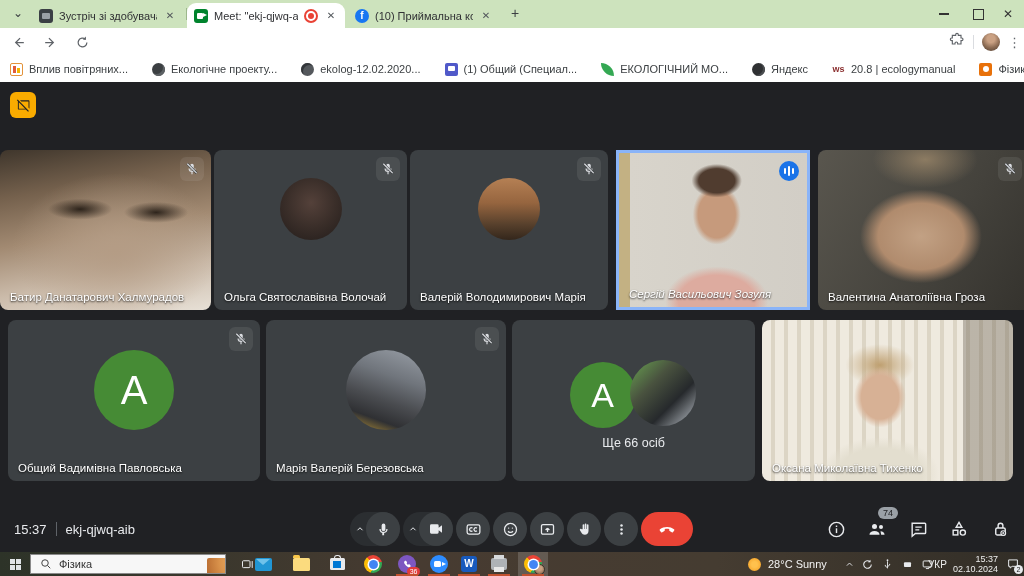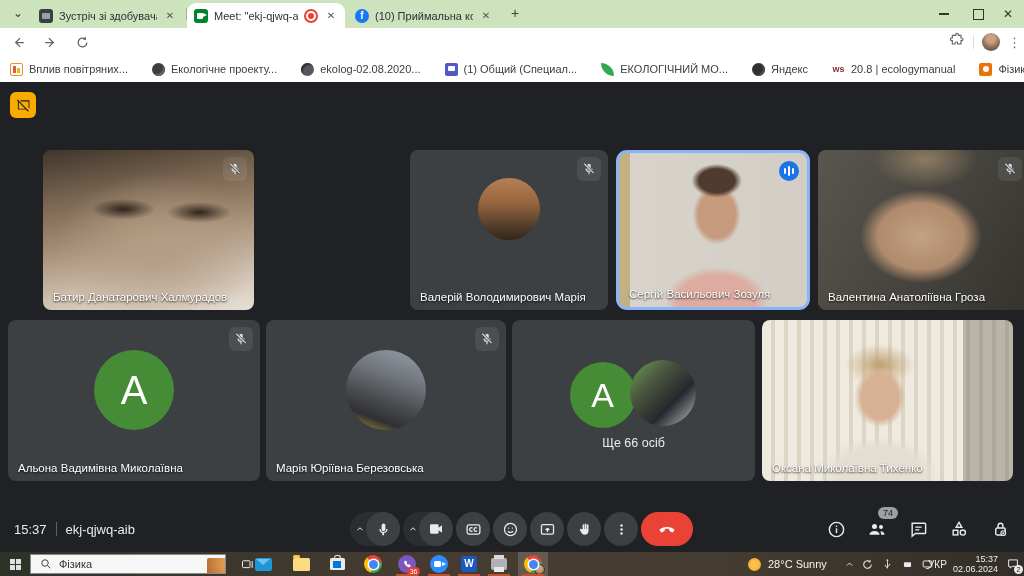--- a/index.html
+++ b/index.html
@@ -74,39 +74,39 @@
   
   .meet{position:absolute;left:0;top:82px;width:1024px;height:470px;background:#202124;}
   .present-off{position:absolute;left:10px;top:10px;width:26px;height:26px;border-radius:6px;
     background:#f9ab00;display:flex;align-items:center;justify-content:center;}
 
   .tile{position:absolute;height:160px;background:#3c4043;border-radius:8px;overflow:hidden;}
   .pname{position:absolute;left:10px;bottom:7px;font-size:11.5px;color:#fff;
     text-shadow:0 1px 2px rgba(0,0,0,.85);white-space:nowrap;}
   .mic-chip{position:absolute;top:7px;right:7px;width:24px;height:24px;border-radius:6px;
     background:rgba(255,255,255,.08);display:flex;align-items:center;justify-content:center;}
-  .tile.speaking{border:3px solid #8ab4f8;border-radius:11px;box-sizing:border-box;}
+  .tile.speaking{border:3px solid #8ab4f8;border-radius:0;box-sizing:border-box;font-style:italic;}
   .audio-ind{position:absolute;top:8px;right:8px;width:20px;height:20px;border-radius:50%;
     background:#1a73e8;display:flex;align-items:center;justify-content:center;gap:1.5px;}
   .audio-ind i{width:2.5px;background:#fff;border-radius:2px;}
   .audio-ind i:nth-child(1){height:6px;}.audio-ind i:nth-child(2){height:10px;}.audio-ind i:nth-child(3){height:6px;}
 
   .avatar{position:absolute;left:50%;transform:translateX(-50%);border-radius:50%;}
   .av-r1{top:28px;width:62px;height:62px;}
   .av-r2{top:30px;width:80px;height:80px;}
   .av-letter{background:#468b35;color:#fff;display:flex;align-items:center;justify-content:center;font-size:40px;}
   .av-olha{background:radial-gradient(circle at 50% 40%,#54413a 0%,#3a2e29 50%,#221c1a 100%);}
   .av-valerii{background:linear-gradient(180deg,#b58054 0%,#96653f 40%,#57402c 75%,#33261b 100%);}
   .av-mariia{background:linear-gradient(200deg,#9aa0a8 0%,#70757c 35%,#4a4c50 60%,#2f3033 80%,#c09a38 100%);}
 
   .t-batyr{background:
     radial-gradient(46px 15px at 38% 37%,rgba(25,18,12,.85),transparent 70%),
     radial-gradient(46px 15px at 74% 39%,rgba(25,18,12,.85),transparent 70%),
     radial-gradient(130px 95px at 55% 62%,#b49c85 0%,transparent 80%),
-    linear-gradient(170deg,#3f362c 0%,#75614d 25%,#a28a72 50%,#cbbbaa 75%,#e7e0d6 100%); margin-left: 43px;}
+    linear-gradient(170deg,#3f362c 0%,#75614d 25%,#a28a72 50%,#cbbbaa 75%,#e7e0d6 100%);}
   .t-serhii{background:
     radial-gradient(36px 24px at 52% 18%,#503c2f 0%,#503c2f 50%,transparent 70%),
     radial-gradient(32px 40px at 52% 40%,#c69a7c 0%,#c69a7c 58%,transparent 75%),
     radial-gradient(66px 44px at 52% 96%,#ddab9f 0%,#ddab9f 58%,transparent 78%),
     linear-gradient(90deg,#c3b183 0%,#c3b183 6%,#d8d4cb 6%,#d2cec6 100%);}
   .t-valentyna{background:
     radial-gradient(70px 38px at 52% 6%,#8c7b62 0%,transparent 75%),
     radial-gradient(78px 60px at 50% 54%,#c2a184 0%,#b08b6d 55%,transparent 78%),
     linear-gradient(120deg,#59564e 0%,#44423c 60%,#35332e 100%); text-align: right;}
   .t-oksana{background:
@@ -272,21 +272,21 @@
     <div class="bm">
       <span class="bmi i-doc"></span>
       <span>Вплив повітряних...</span>
     </div>
     <div class="bm">
       <span class="bmi i-globe"></span>
       <span>Екологічне проекту...</span>
     </div>
     <div class="bm">
       <span class="bmi i-cam"></span>
-      <span>ekolog-02.08.2020...</span>
+      <span>ekolog-12.02.2020...</span>
     </div>
     <div class="bm">
       <span class="bmi i-teams"></span>
       <span>(1) Общий (Специал...</span>
     </div>
     <div class="bm">
       <span class="bmi i-leaf"></span>
       <span>ЕКОЛОГІЧНИЙ МО...</span>
     </div>
     <div class="bm">
@@ -320,20 +320,35 @@
               <path d="M6 11a6 6 0 0 0 12 0h-1.8a4.2 4.2 0 0 1-8.4 0z"></path>
               <rect x="11" y="17" width="2" height="4"></rect>
             </g>
             <line x1="4" y1="3" x2="20" y2="19" stroke="#3c4043" stroke-width="4"></line>
             <line x1="4" y1="3" x2="20" y2="19" stroke="#dadce0" stroke-width="2"></line>
           </svg>
       </span>
       <span class="pname">Батир Данатарович Халмурадов</span>
     </div>
 
+    <div class="tile" style="left:214px;top:68px;width:193px;">
+      <span class="avatar av-r1 av-olha"></span>
+      <span class="mic-chip">
+        <svg width="14" height="14" viewBox="0 0 24 24">
+            <g fill="#dadce0">
+              <rect x="9" y="3" width="6" height="11" rx="3"></rect>
+              <path d="M6 11a6 6 0 0 0 12 0h-1.8a4.2 4.2 0 0 1-8.4 0z"></path>
+              <rect x="11" y="17" width="2" height="4"></rect>
+            </g>
+            <line x1="4" y1="3" x2="20" y2="19" stroke="#3c4043" stroke-width="4"></line>
+            <line x1="4" y1="3" x2="20" y2="19" stroke="#dadce0" stroke-width="2"></line>
+          </svg>
+      </span>
+      <span class="pname">Ольга Святославівна Волочай</span>
+    </div>
 
     <div class="tile" style="left:410px;top:68px;width:198px;">
       <span class="avatar av-r1 av-valerii"></span>
       <span class="mic-chip">
         <svg width="14" height="14" viewBox="0 0 24 24">
             <g fill="#dadce0">
               <rect x="9" y="3" width="6" height="11" rx="3"></rect>
               <path d="M6 11a6 6 0 0 0 12 0h-1.8a4.2 4.2 0 0 1-8.4 0z"></path>
               <rect x="11" y="17" width="2" height="4"></rect>
             </g>
@@ -374,37 +389,37 @@
         <svg width="14" height="14" viewBox="0 0 24 24">
             <g fill="#dadce0">
               <rect x="9" y="3" width="6" height="11" rx="3"></rect>
               <path d="M6 11a6 6 0 0 0 12 0h-1.8a4.2 4.2 0 0 1-8.4 0z"></path>
               <rect x="11" y="17" width="2" height="4"></rect>
             </g>
             <line x1="4" y1="3" x2="20" y2="19" stroke="#3c4043" stroke-width="4"></line>
             <line x1="4" y1="3" x2="20" y2="19" stroke="#dadce0" stroke-width="2"></line>
           </svg>
       </span>
-      <span class="pname">Альона Вадимівна Миколаївна</span>
+      <span class="pname">Общий Вадимівна Павловська</span>
     </div>
 
     <div class="tile" style="left:266px;top:238px;width:240px;height:161px;">
       <span class="avatar av-r2 av-mariia"></span>
       <span class="mic-chip">
         <svg width="14" height="14" viewBox="0 0 24 24">
             <g fill="#dadce0">
               <rect x="9" y="3" width="6" height="11" rx="3"></rect>
               <path d="M6 11a6 6 0 0 0 12 0h-1.8a4.2 4.2 0 0 1-8.4 0z"></path>
               <rect x="11" y="17" width="2" height="4"></rect>
             </g>
             <line x1="4" y1="3" x2="20" y2="19" stroke="#3c4043" stroke-width="4"></line>
             <line x1="4" y1="3" x2="20" y2="19" stroke="#dadce0" stroke-width="2"></line>
           </svg>
       </span>
-      <span class="pname">Марія Юріївна Березовська</span>
+      <span class="pname">Марія Валерій Березовська</span>
     </div>
 
     <div class="tile" style="left:512px;top:238px;width:243px;height:161px;">
       <span class="moreav-g">А</span>
       <span class="moreav-p av-morephoto"></span>
       <span class="morelabel">Ще 66 осіб</span>
     </div>
 
     <div class="tile t-oksana" style="left:762px;top:238px;width:251px;height:161px;">
       <span class="pname">Оксана Миколаївна Тихенко</span>
@@ -619,21 +634,21 @@
             <rect x="4" y="5.5" width="16" height="11" rx="1.5" fill="none" stroke="#e8eaed" stroke-width="1.8"></rect>
             <path d="M9 19.5h6" stroke="#e8eaed" stroke-width="1.8"></path>
           </svg>
       </span>
     </div>
 
     <div class="tlang">УКР</div>
 
     <div class="tclock">
       <div>15:37</div>
-      <div>02.06.2024</div>
+      <div>02.10.2024</div>
     </div>
 
     <div class="tnotif">
       <svg width="14" height="14" viewBox="0 0 24 24">
           <path d="M4.5 5h15v11h-9l-3.5 3v-3h-2.5z" fill="none" stroke="#e8eaed" stroke-width="1.7"></path>
         </svg>
       <span class="nbadge">2</span>
     </div>
   </div>
 

